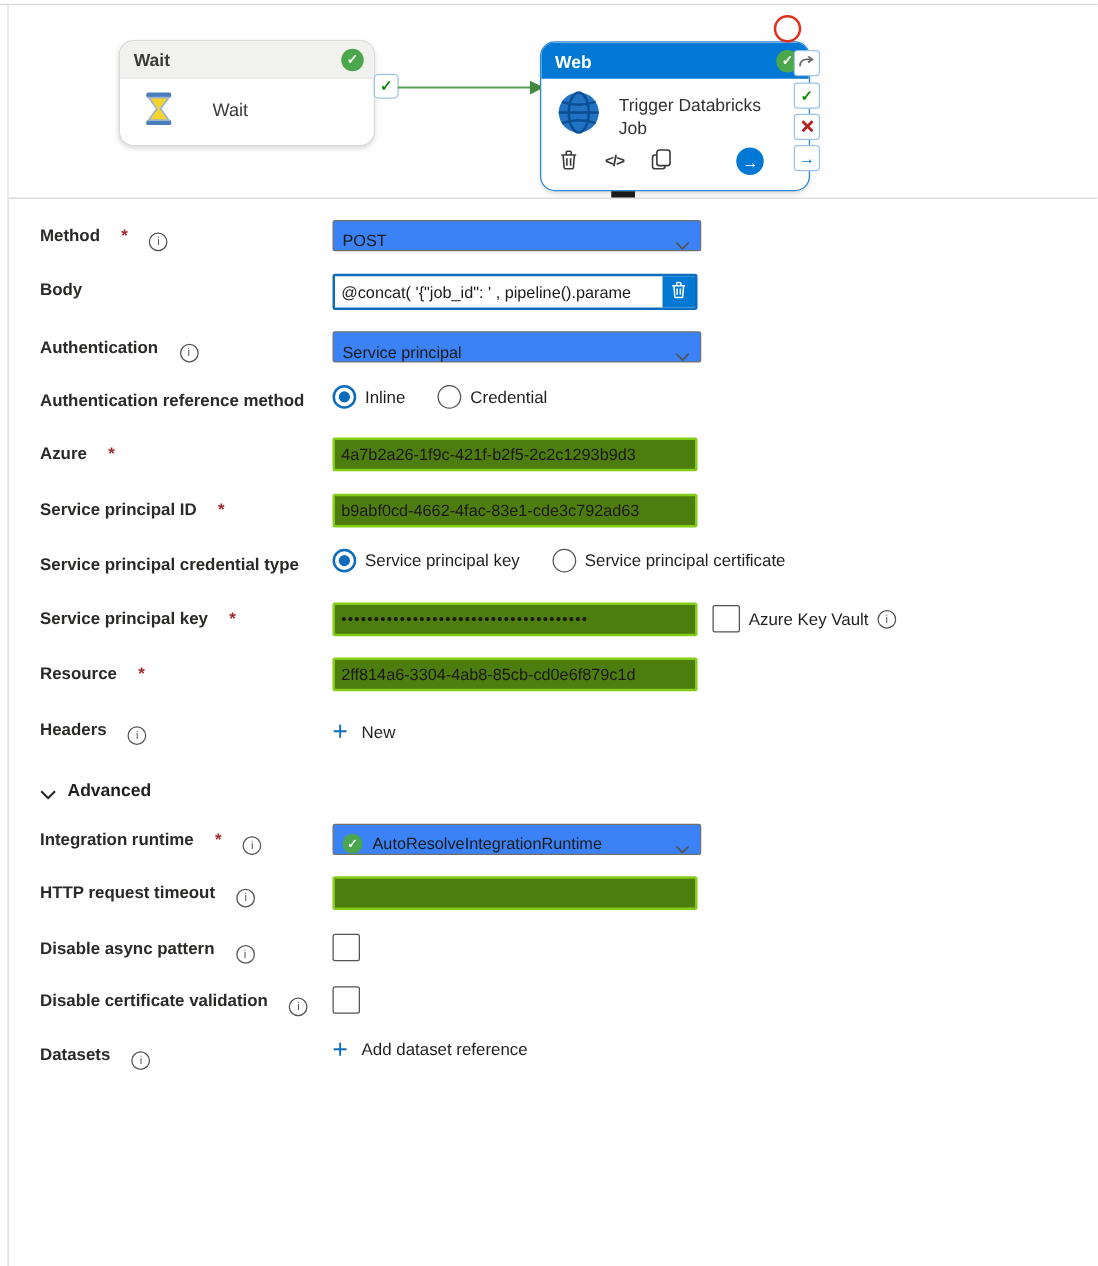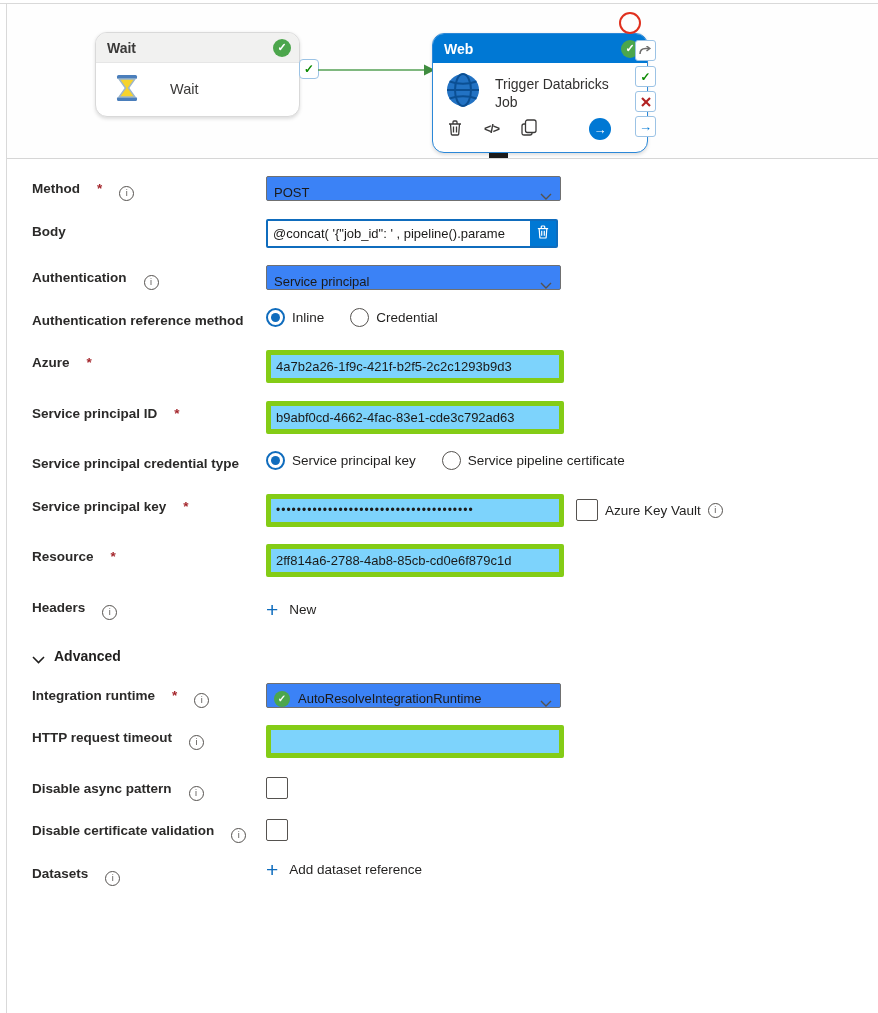--- a/index.html
+++ b/index.html
@@ -45,21 +45,21 @@
   .tab.active{font-weight:700;border-bottom:2.5px solid #1268b3;}
 
   
   .form{padding:20px 0 0 32px;}
   .row{display:grid;grid-template-columns:234px auto;align-items:start;margin-bottom:17.5px;}
   .lab{font-size:13.5px;font-weight:600;color:#2b2a29;line-height:25px;display:flex;align-items:flex-end;gap:17px;}
   .req{color:#a4262c;font-weight:600;}
   .info{width:13px;height:13px;border:1px solid #55524f;border-radius:50%;font-size:9px;font-weight:400;
     display:inline-flex;align-items:center;justify-content:center;color:#55524f;font-style:normal;flex:0 0 auto;}
   .ctl{display:flex;align-items:center;}
-  .tbox{width:278px;height:23px;border:5px solid #84cc16;border-radius:2px;background:#7dd3fc;
+  .tbox{width:278px;height:23px;border:2px solid #84cc16;border-radius:2px;background:#4d7c0f;
     font-size:13px;color:#1b1a19;padding:0 5px;display:flex;align-items:center;white-space:nowrap;overflow:hidden;}
   .select{width:278px;height:23px;border:1px solid #707070;border-radius:2px;display:flex;align-items:flex-end;
     justify-content:space-between;font-size:13px;color:#1b1a19;padding:0 8px 0 7px;background:#3b82f6;cursor:pointer;}
   .url-box{background:#f0f6fc;border:1px solid #2b88d8;}
   .warn{display:flex;gap:7px;margin-top:9px;width:286px;font-size:13.5px;line-height:1.4;color:#323130;}
   .warn-tri{flex:0 0 auto;margin-top:2px;}
   .body-wrap{display:flex;border:2px solid #0f6cbd;border-radius:2px;width:288px;height:25px;}
   .body-input{flex:1;font-size:13px;color:#1b1a19;padding:0 0 0 5px;display:flex;align-items:center;
     white-space:nowrap;overflow:hidden;}
   .body-del{width:26px;background:#0078d4;color:#fff;display:flex;align-items:center;justify-content:center;
@@ -322,21 +322,21 @@
     <div class="lab">
         <span>Service principal credential type</span>
       </div>
     <div class="ctl">
       <span class="rgroup">
           <span class="radio sel"></span>
           <span class="radio-lab">Service principal key</span>
         </span>
       <span class="rgroup">
           <span class="radio"></span>
-          <span class="radio-lab">Service pipeline certificate</span>
+          <span class="radio-lab">Service principal certificate</span>
         </span>
     </div>
   </div>
 
   <div class="row">
     <div class="lab">
         <span>Service principal key</span>
         <span class="req">*</span>
       </div>
     <div class="ctl">
@@ -351,21 +351,21 @@
     </div>
   </div>
 
   <div class="row">
     <div class="lab">
         <span>Resource</span>
         <span class="req">*</span>
       </div>
     <div class="ctl">
         <div class="tbox">
-          <span>2ff814a6-2788-4ab8-85cb-cd0e6f879c1d</span>
+          <span>2ff814a6-3304-4ab8-85cb-cd0e6f879c1d</span>
         </div>
       </div>
   </div>
 
   <div class="row" style="margin-bottom:10px;">
     <div class="lab">
         <span>Headers</span>
         <span class="info">i</span>
       </div>
     <div class="ctl" style="padding-top:6px;">

